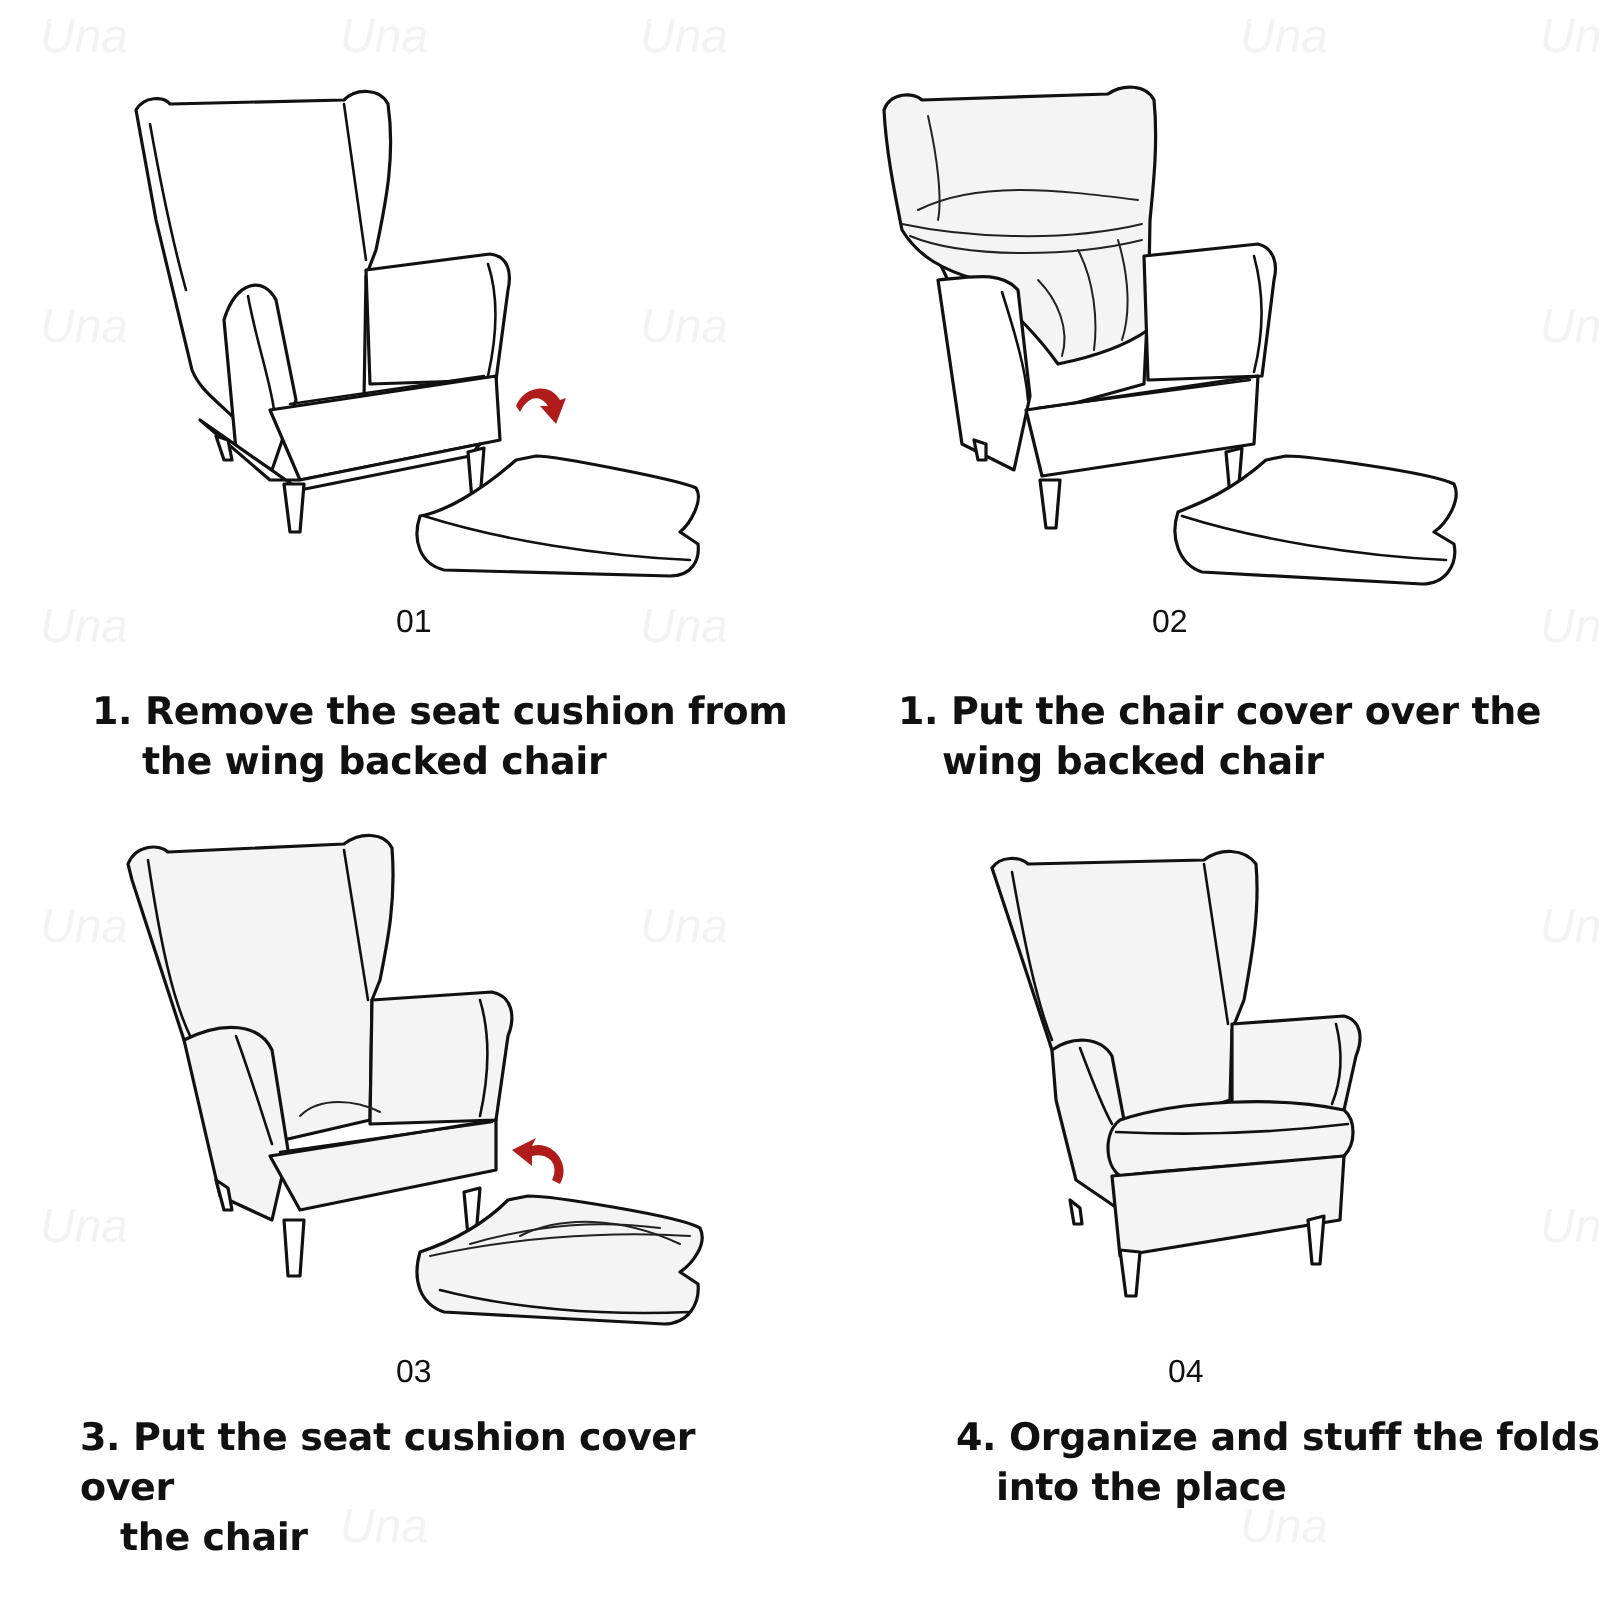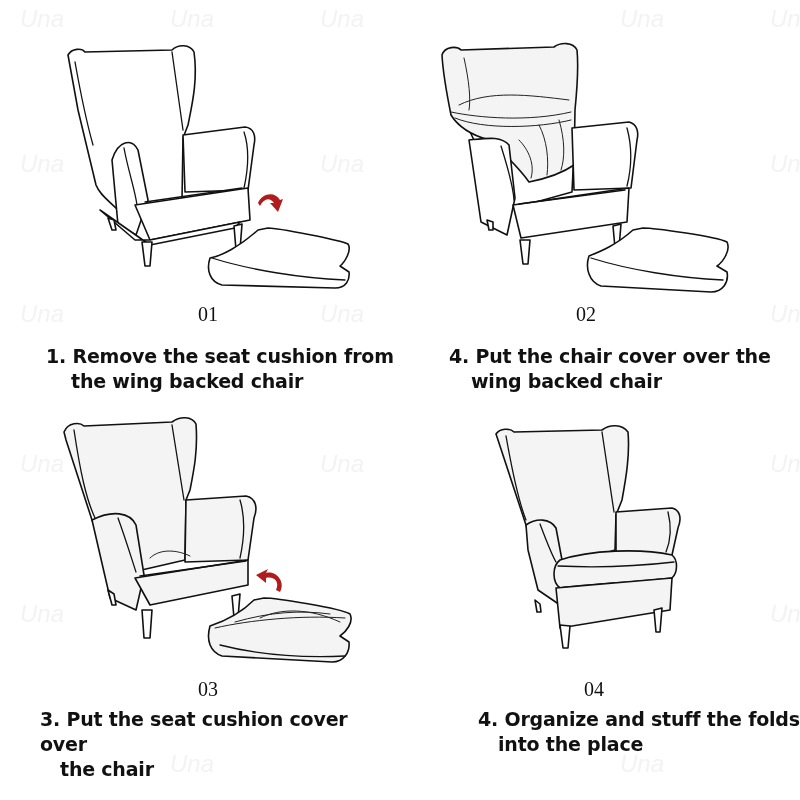--- a/index.html
+++ b/index.html
@@ -2,21 +2,21 @@
 <html><head>
   <meta charset="utf-8">
   <style>
     html, body { margin: 0; padding: 0; }
     body {
       width: 800px; height: 800px; background: #ffffff; position: relative; overflow: hidden;
       font-family: "DejaVu Sans", sans-serif; color: #111111;
     }
     .panel { position: absolute; width: 400px; height: 400px; }
     .panel svg.art { position: absolute; left: 0; top: 0; }
-    .num { position: absolute; font-family: Liberation Serif, serif; font-size: 20px; color: #111; }
+    .num { position: absolute; font-family: Liberation Sans, sans-serif; font-size: 16px; color: #111; }
     .caption { position: absolute; font-size: 19px; font-weight: bold; line-height: 25px; color: #111; letter-spacing: -0.2px; }
     .caption .line2 { display: block; }
     .wm { position: absolute; font-family: "Liberation Sans", sans-serif; font-style: italic; font-weight: normal;
           font-size: 24px; color: #f3f3f3; pointer-events: none; }
     .stroke { fill: #f4f4f4; stroke: #111; stroke-width: 1.6; stroke-linejoin: round; stroke-linecap: round; }
     .plain { fill: #ffffff; stroke: #111; stroke-width: 1.6; stroke-linejoin: round; stroke-linecap: round; }
     .line { fill: none; stroke: #111; stroke-width: 1.3; stroke-linecap: round; }
     .fold { fill: none; stroke: #222; stroke-width: 1; stroke-linecap: round; }
     .arrow { fill: #b01c1c; }
   </style>
@@ -100,21 +100,21 @@
 
     <path class="plain" d="M98,220 L100,230 L104,230 L104,222 Z"></path>
     <path class="plain" d="M131,240 L134,264 L139,264 L141,240 Z"></path>
     <path class="plain" d="M224,226 L226,248 L230,248 L232,224 Z"></path>
 
     <path class="plain" d="M244,230 L254,228 C264,228 326,236 338,242 C342,250 334,262 328,266 L338,272 C340,282 334,292 322,292 L212,286 C200,282 196,268 200,256 C210,252 226,246 244,230 Z"></path>
     <path class="line" d="M202,258 C240,270 290,278 334,280"></path>
   </svg>
   <div class="num" style="left:187px;top:303px">02</div>
   <div class="caption" style="left:60px;top:344px">
-    <span>4. Put the chair cover over the</span>
+    <span>1. Put the chair cover over the</span>
     <span class="line2" style="padding-left:22px">wing backed chair</span>
   </div>
 </div>
 
 <div class="panel" style="left:0;top:400px">
   <svg class="art" width="400" height="290" viewBox="0 0 400 290">
     <path class="stroke" d="M64,32 C68,22 80,22 84,26 L172,22 C180,16 192,16 196,24 C198,50 194,70 190,90 L186,100 L185,160 L120,175 C110,160 100,145 92,120 L66,40 Z"></path>
     <path class="line" d="M74,30 C80,70 86,100 96,120"></path>
     <path class="line" d="M172,25 L184,100"></path>
     <path class="stroke" d="M186,100 L246,96 C256,98 258,108 254,118 L248,160 L185,162 Z"></path>

